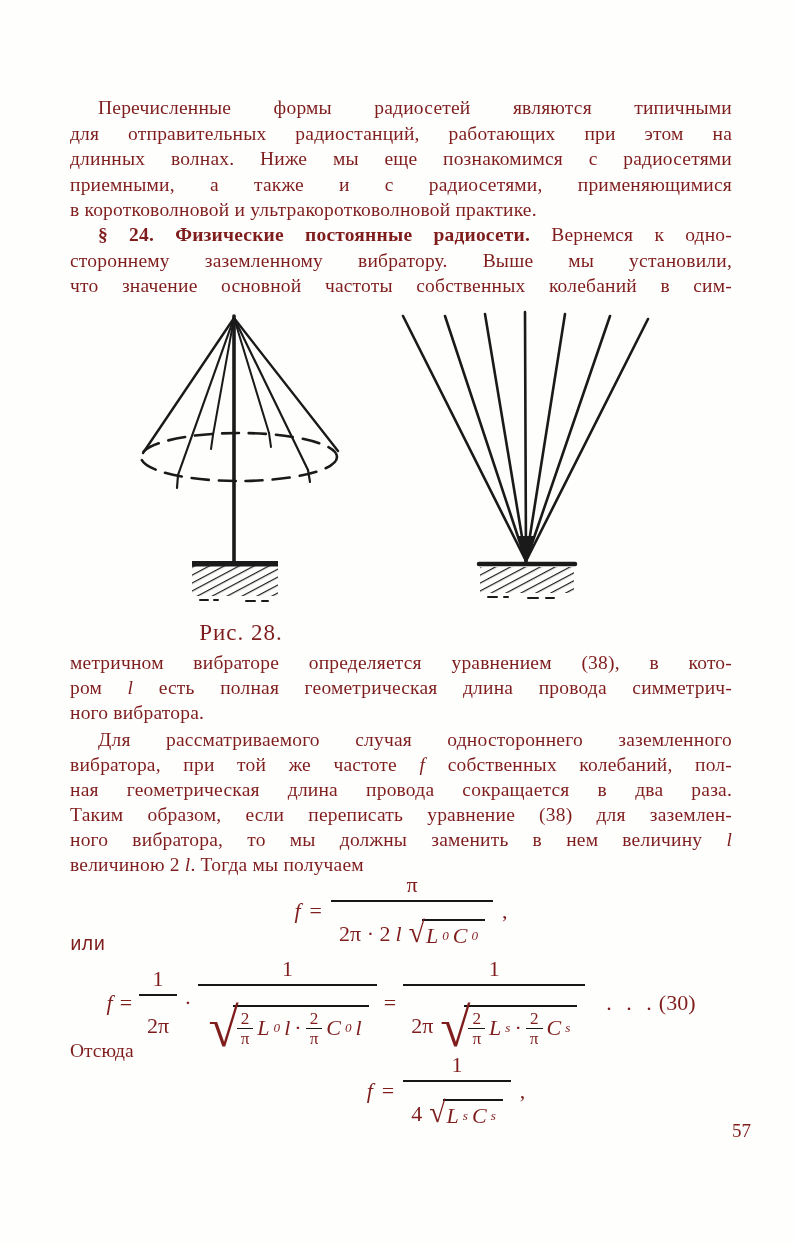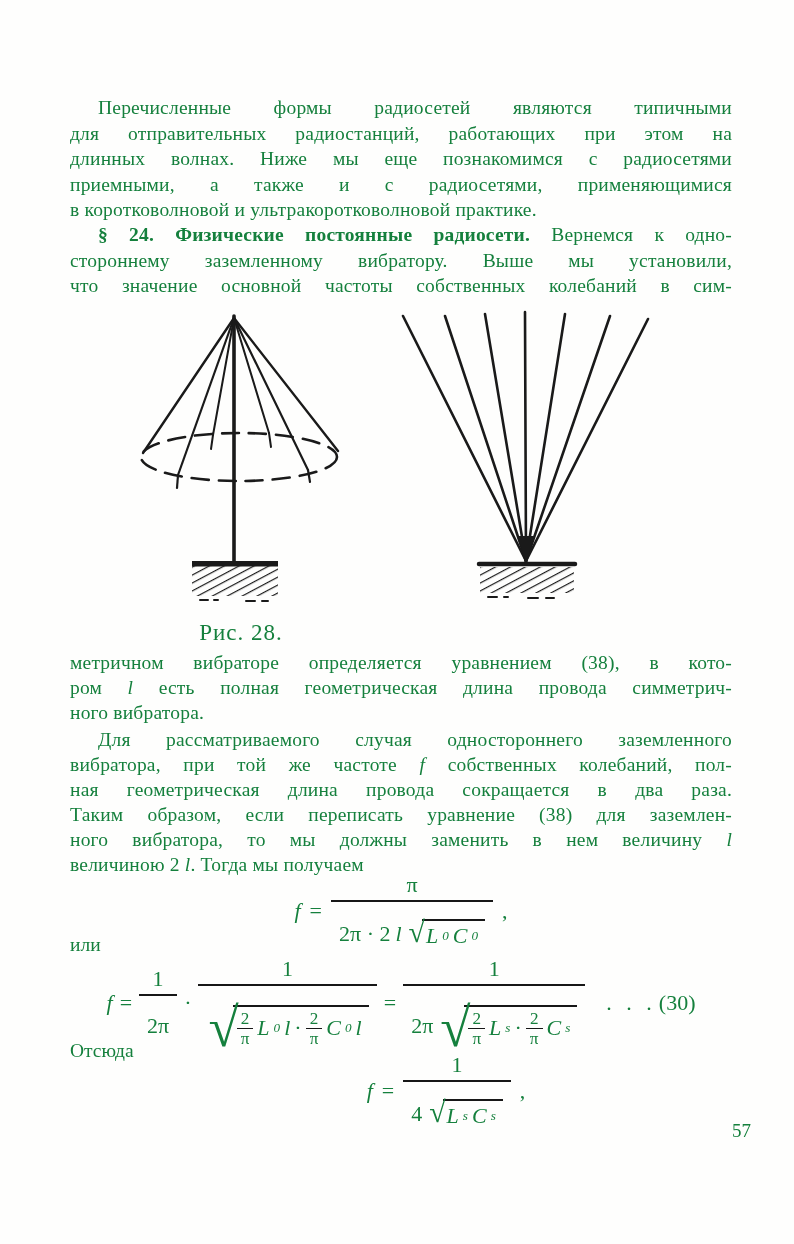--- a/index.html
+++ b/index.html
@@ -1,18 +1,18 @@
 <!DOCTYPE html>
 <html><head>
 <meta charset="utf-8">
 <style>
   html,body { margin:0; padding:0; background:#e8e8e8; }
   .page {
     position:relative; width:794px; height:1244px; margin:0 auto;
-    background:#fefefdff; background:#fefefd; color:#15803d;
+    background:#fefefdff; background:#fefefd; color:#7f1d1d;
     font-family:"Liberation Serif","DejaVu Serif",serif; overflow:hidden;
   }
   .block { position:absolute; left:70px; width:662px; }
   .para  { font-size:19.5px; line-height:25.5px; letter-spacing:0.2px; }
   .para.tight { line-height:25px; }
   .line  { text-align:justify; text-align-last:justify; }
   .line.end { text-align-last:left; }
   .line.ind { text-indent:28px; }
   .bold  { font-weight:bold; }
 
@@ -146,21 +146,21 @@
               <sub class="s">0</sub>
               <span class="v">C</span>
               <sub class="s">0</sub>
           </span>
         </span>
       </span>
     </span>
     <span>,</span>
   </div>
 
-  <div class="sidelabel" style="top:934px;">или</div>
+  <div class="sidelabel" style="top:934px;font-family:Liberation Mono, monospace;">или</div>
 
   <div class="fline" style="top:956px; gap:7px;">
     <span class="v">f</span>
     <span>=</span>
     <span class="frac">
       <span class="num">1</span>
       <span class="den">2π</span>
     </span>
     <span>·</span>
     <span class="frac">

